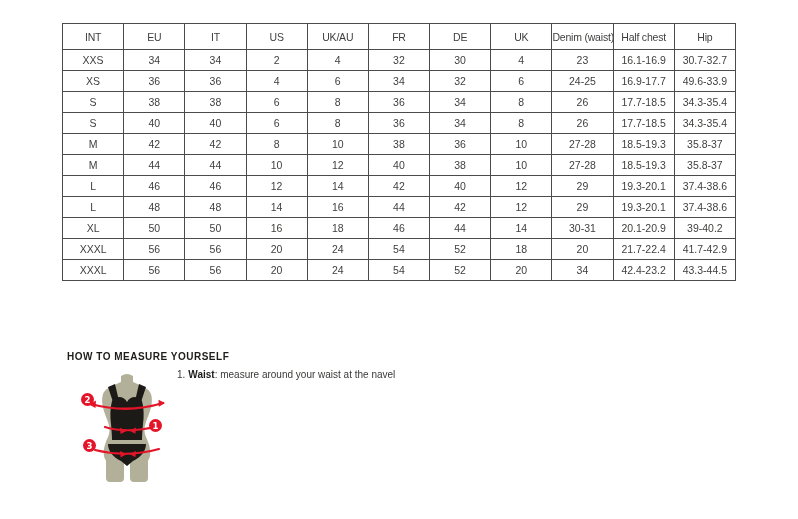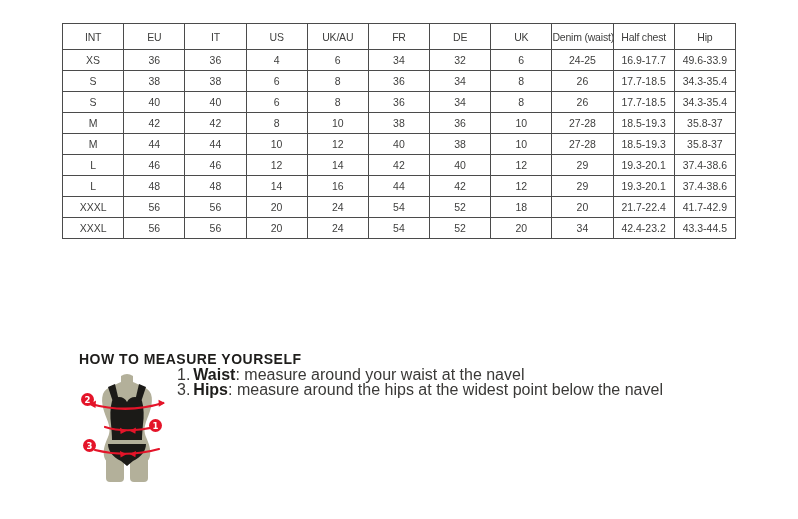--- a/index.html
+++ b/index.html
@@ -34,33 +34,32 @@
     font-size: 10.5px;
   }
   .size-table th { height: 25px; letter-spacing: -0.2px; }
   .size-table td { height: 20px; }
 
   
   .measure-title {
     position: absolute;
     left: 67px;
     top: 351px;
-    font-size: 14px;
+    font-size: 10px;
     font-weight: bold;
     letter-spacing: 0.5px;
     color: #1e1d1b;
-    margin-left: 12px;
   }
   .steps {
     position: absolute;
     left: 177px;
     top: 368px;
   }
   .step {
-    font-size: 16px;
+    font-size: 10px;
     color: #3a3937;
     height: 15px;
     line-height: 13px;
   }
   .step .step-num { margin-right: 3px; }
   .step b { font-weight: bold; color: #1e1d1b; }
 
   
   .figure {
     position: absolute;
@@ -104,20 +103,33 @@
           <th>FR</th>
           <th>DE</th>
           <th>UK</th>
           <th>Denim (waist)</th>
           <th>Half chest</th>
           <th>Hip</th>
         </tr>
     </thead>
     <tbody>
         <tr>
+          <td>XXS</td>
+          <td>34</td>
+          <td>34</td>
+          <td>2</td>
+          <td>4</td>
+          <td>32</td>
+          <td>30</td>
+          <td>4</td>
+          <td>23</td>
+          <td>16.1-16.9</td>
+          <td>30.7-32.7</td>
+        </tr>
+        <tr>
           <td>XS</td>
           <td>36</td>
           <td>36</td>
           <td>4</td>
           <td>6</td>
           <td>34</td>
           <td>32</td>
           <td>6</td>
           <td>24-25</td>
           <td>16.9-17.7</td>
@@ -195,20 +207,33 @@
           <td>14</td>
           <td>16</td>
           <td>44</td>
           <td>42</td>
           <td>12</td>
           <td>29</td>
           <td>19.3-20.1</td>
           <td>37.4-38.6</td>
         </tr>
         <tr>
+          <td>XL</td>
+          <td>50</td>
+          <td>50</td>
+          <td>16</td>
+          <td>18</td>
+          <td>46</td>
+          <td>44</td>
+          <td>14</td>
+          <td>30-31</td>
+          <td>20.1-20.9</td>
+          <td>39-40.2</td>
+        </tr>
+        <tr>
           <td>XXXL</td>
           <td>56</td>
           <td>56</td>
           <td>20</td>
           <td>24</td>
           <td>54</td>
           <td>52</td>
           <td>18</td>
           <td>20</td>
           <td>21.7-22.4</td>
@@ -229,23 +254,20 @@
         </tr>
       </tbody>
   </table>
 
   <div class="measure-title">HOW TO MEASURE YOURSELF</div>
 
   <div class="steps">
     <div class="step">
       <span class="step-num">1.</span><b>Waist</b><span>: measure around your waist at the navel</span>
     </div>
-    <div class="step">
-      <span class="step-num">3.</span><b>Hips</b><span>: measure around the hips at the widest point below the navel</span>
-    </div>
   </div>
 
   <div class="figure">
     <svg width="100" height="115" viewBox="0 0 100 115" xmlns="http://www.w3.org/2000/svg">
 
       <path d="M44,12 L44,4 Q50,0 56,4 L56,12 Z" fill="#b3b09a"></path>
 
       <path d="M44,10 C38,13 29,15 26,22 C23,31 28,42 31,50 C33,56 33,60 31,65
                C28,72 26,77 27,84 C27.5,87 29,89 31,90 L69,90 C71,89 72.5,87 73,84
                C74,77 72,72 69,65 C67,60 67,56 69,50 C72,42 77,31 74,22

